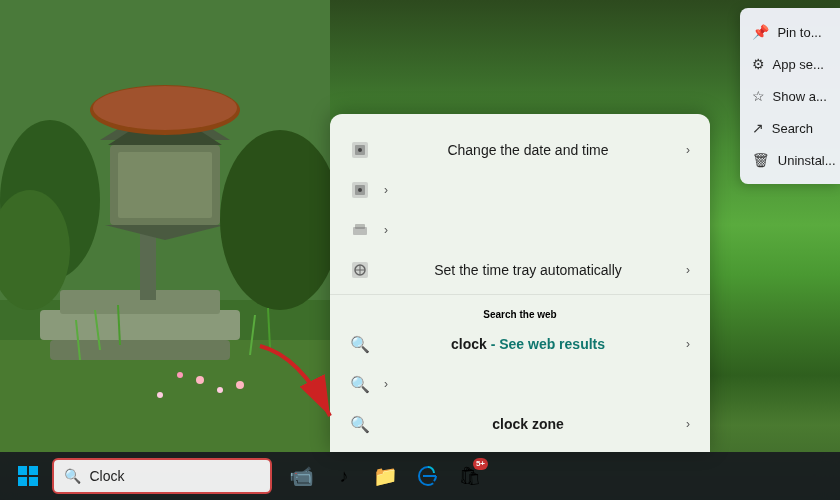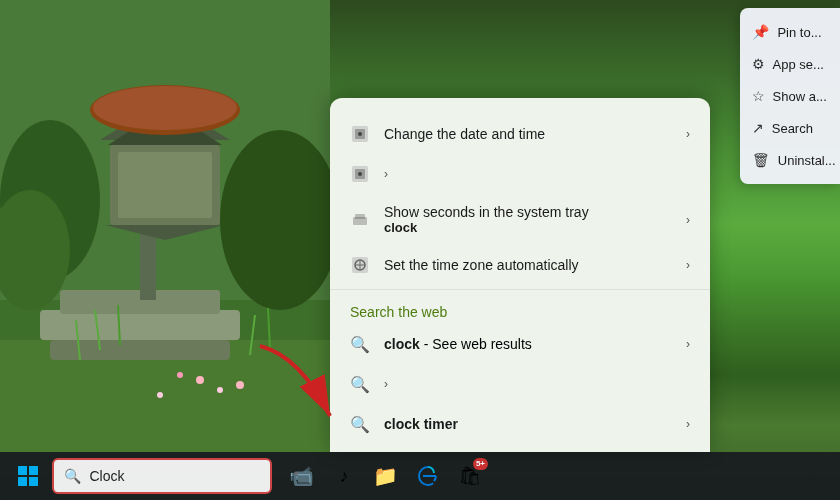--- a/index.html
+++ b/index.html
@@ -110,20 +110,21 @@
       position: absolute;
       bottom: 48px;
       left: 330px;
       width: 380px;
       background: #eef3ec;
       border-radius: 12px 12px 0 0;
       box-shadow: 0 -2px 20px rgba(0,0,0,0.3);
       z-index: 20;
       overflow: hidden;
       padding: 16px 0 8px 0;
+      text-align: center;
     }
 
     .search-item {
       display: flex;
       align-items: center;
       padding: 10px 20px;
       cursor: pointer;
       gap: 14px;
       font-size: 14px;
       color: #1a1a1a;
@@ -143,40 +144,40 @@
 
     .search-item .item-text {
       flex: 1;
     }
 
     .search-item .item-text .bold {
       font-weight: 600;
     }
 
     .search-item .item-text .sub {
-      color: #000000;
-      font-weight: 400;
+      color: #0f766e;
+      font-weight: 700;
     }
 
     .search-item .item-text .subtitle {
       display: block;
       font-weight: 700;
       font-size: 13px;
     }
 
     .search-item .chevron {
       color: #555;
       font-size: 12px;
     }
 
     .section-header {
       padding: 10px 20px 4px 20px;
-      font-size: 14px;
-      font-weight: 400;
-      color: #4d7c0f;
+      font-size: 10px;
+      font-weight: 700;
+      color: #000000;
     }
 
     .divider {
       height: 1px;
       background: rgba(0,0,0,0.08);
       margin: 4px 0;
     }
 
     
     #context-menu {
@@ -313,38 +314,34 @@
     <span class="chevron">›</span>
   </div>
 
   <div class="search-item">
     <div class="item-icon">
       <svg width="18" height="18" viewBox="0 0 18 18" fill="none">
         <rect x="2" y="6" width="14" height="8" rx="1" fill="#888" opacity="0.5"></rect>
         <rect x="4" y="3" width="10" height="5" rx="1" fill="#666" opacity="0.4"></rect>
       </svg>
     </div>
-    <div class="item-text">
-      <span>Show seconds in the system tray</span>
-      <span class="subtitle">clock</span>
-    </div>
     <span class="chevron">›</span>
   </div>
 
   <div class="search-item">
     <div class="item-icon">
       <svg width="18" height="18" viewBox="0 0 18 18" fill="none">
         <rect x="1" y="1" width="16" height="16" rx="2" fill="#888" opacity="0.3"></rect>
         <circle cx="9" cy="9" r="5" fill="none" stroke="#666" stroke-width="1.5"></circle>
         <line x1="9" y1="4" x2="9" y2="14" stroke="#666" stroke-width="1"></line>
         <line x1="4" y1="9" x2="14" y2="9" stroke="#666" stroke-width="1"></line>
       </svg>
     </div>
     <div class="item-text">
-      <span>Set the time zone automatically</span>
+      <span>Set the time tray automatically</span>
     </div>
     <span class="chevron">›</span>
   </div>
 
   <div class="divider"></div>
 
   <div class="section-header">Search the web</div>
 
   <div class="search-item">
     <div class="item-icon">🔍</div>
@@ -355,21 +352,21 @@
   </div>
 
   <div class="search-item">
     <div class="item-icon">🔍</div>
     <span class="chevron">›</span>
   </div>
 
   <div class="search-item">
     <div class="item-icon">🔍</div>
     <div class="item-text">
-      <span class="bold">clock timer</span>
+      <span class="bold">clock zone</span>
     </div>
     <span class="chevron">›</span>
   </div>
 </div>
 
 <div id="context-menu">
   <div class="ctx-item">
     <span class="ctx-icon">📌</span>
     <span>Pin to...</span>
   </div>

